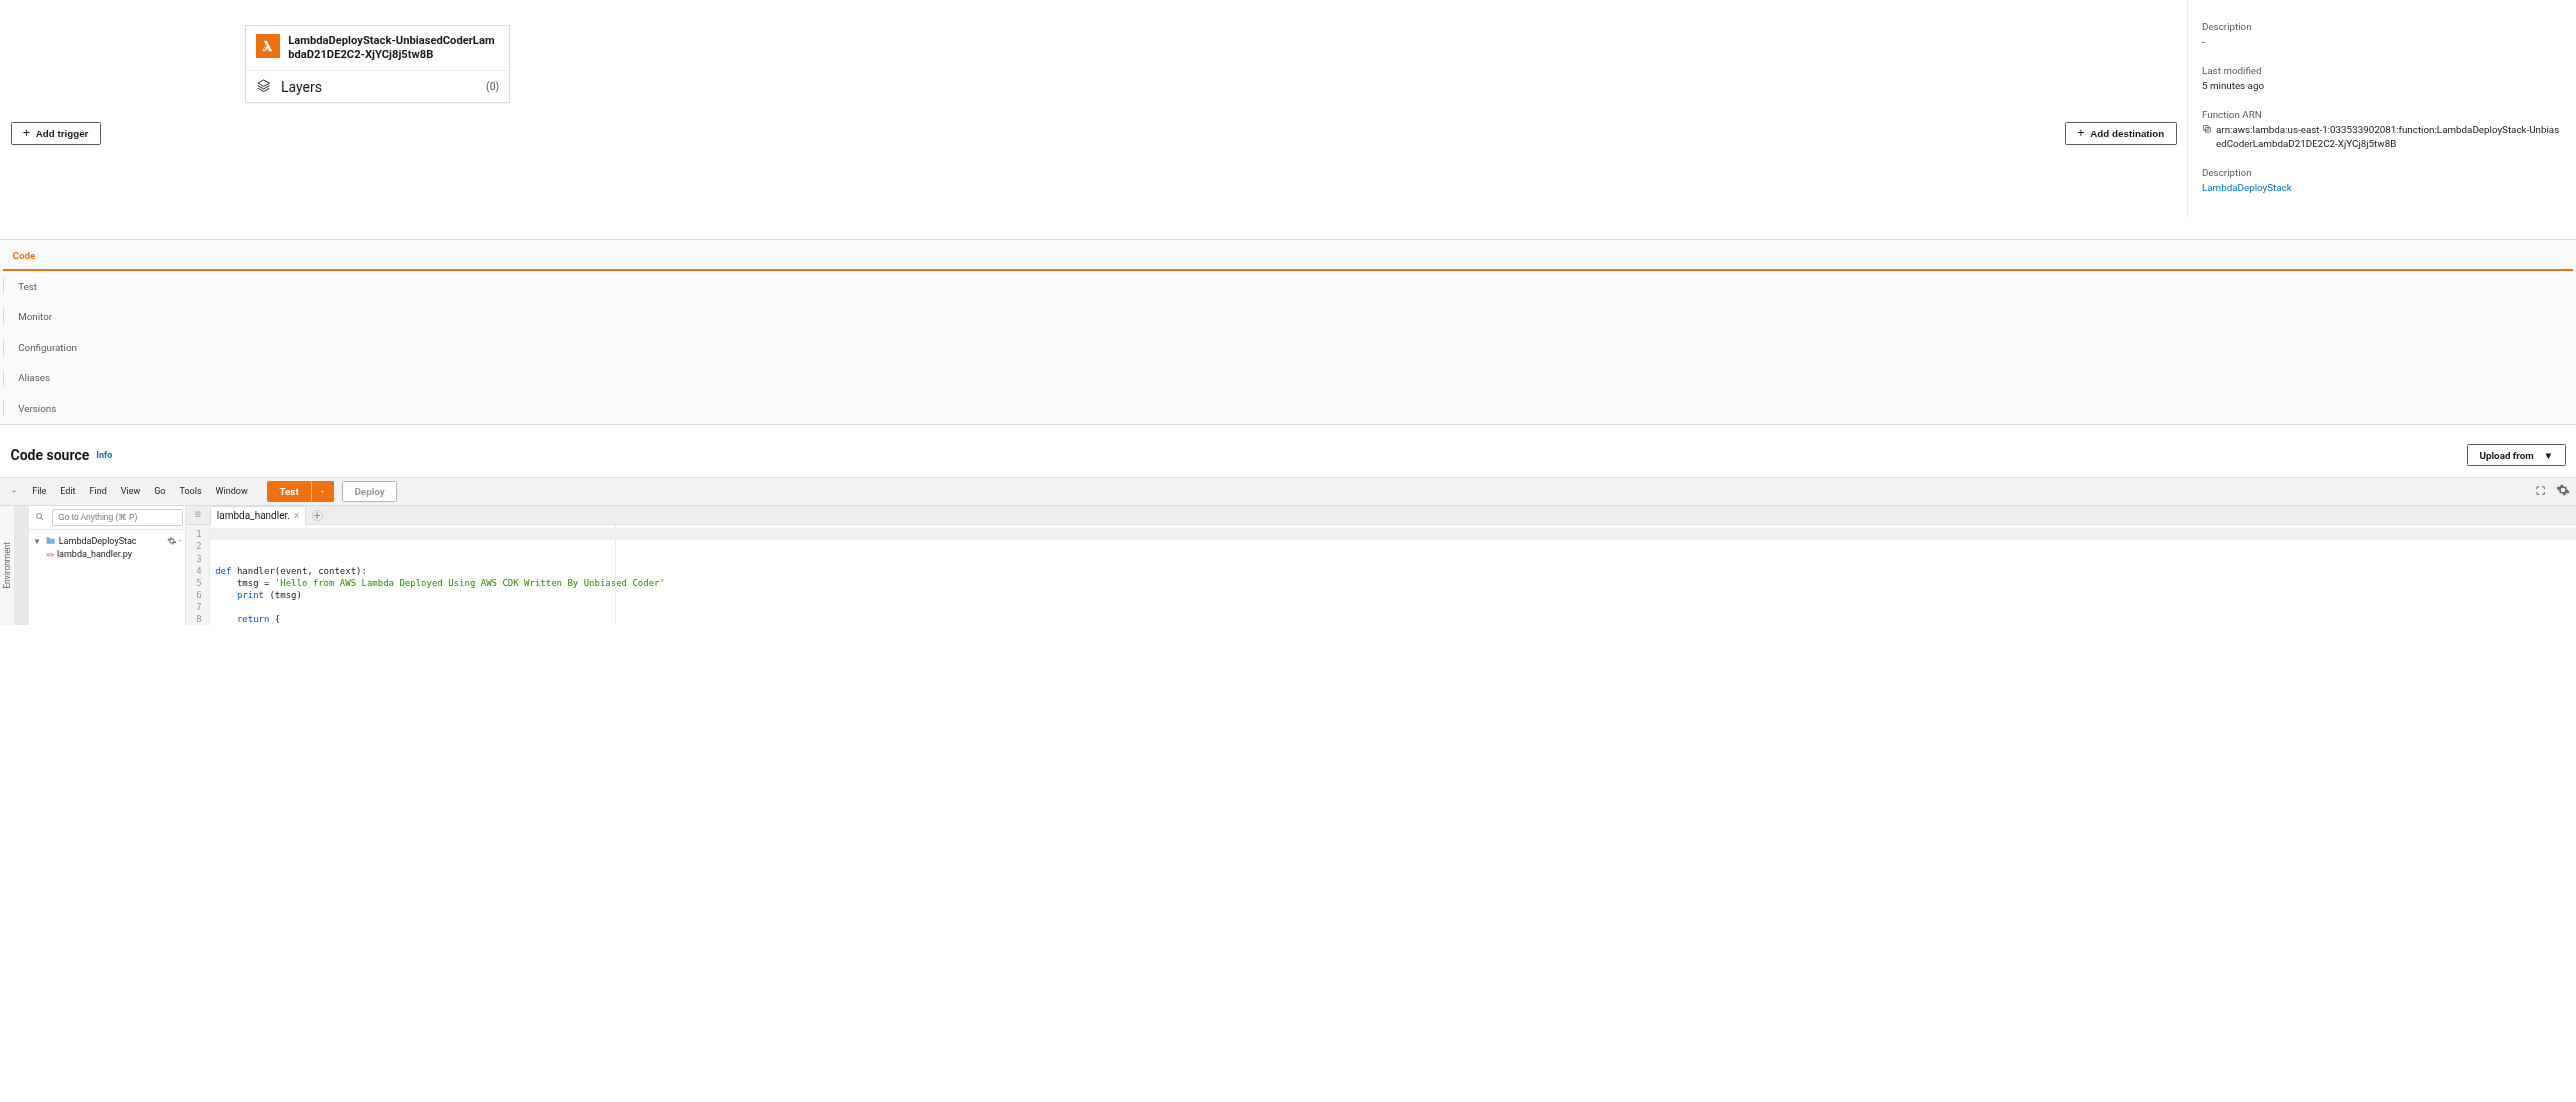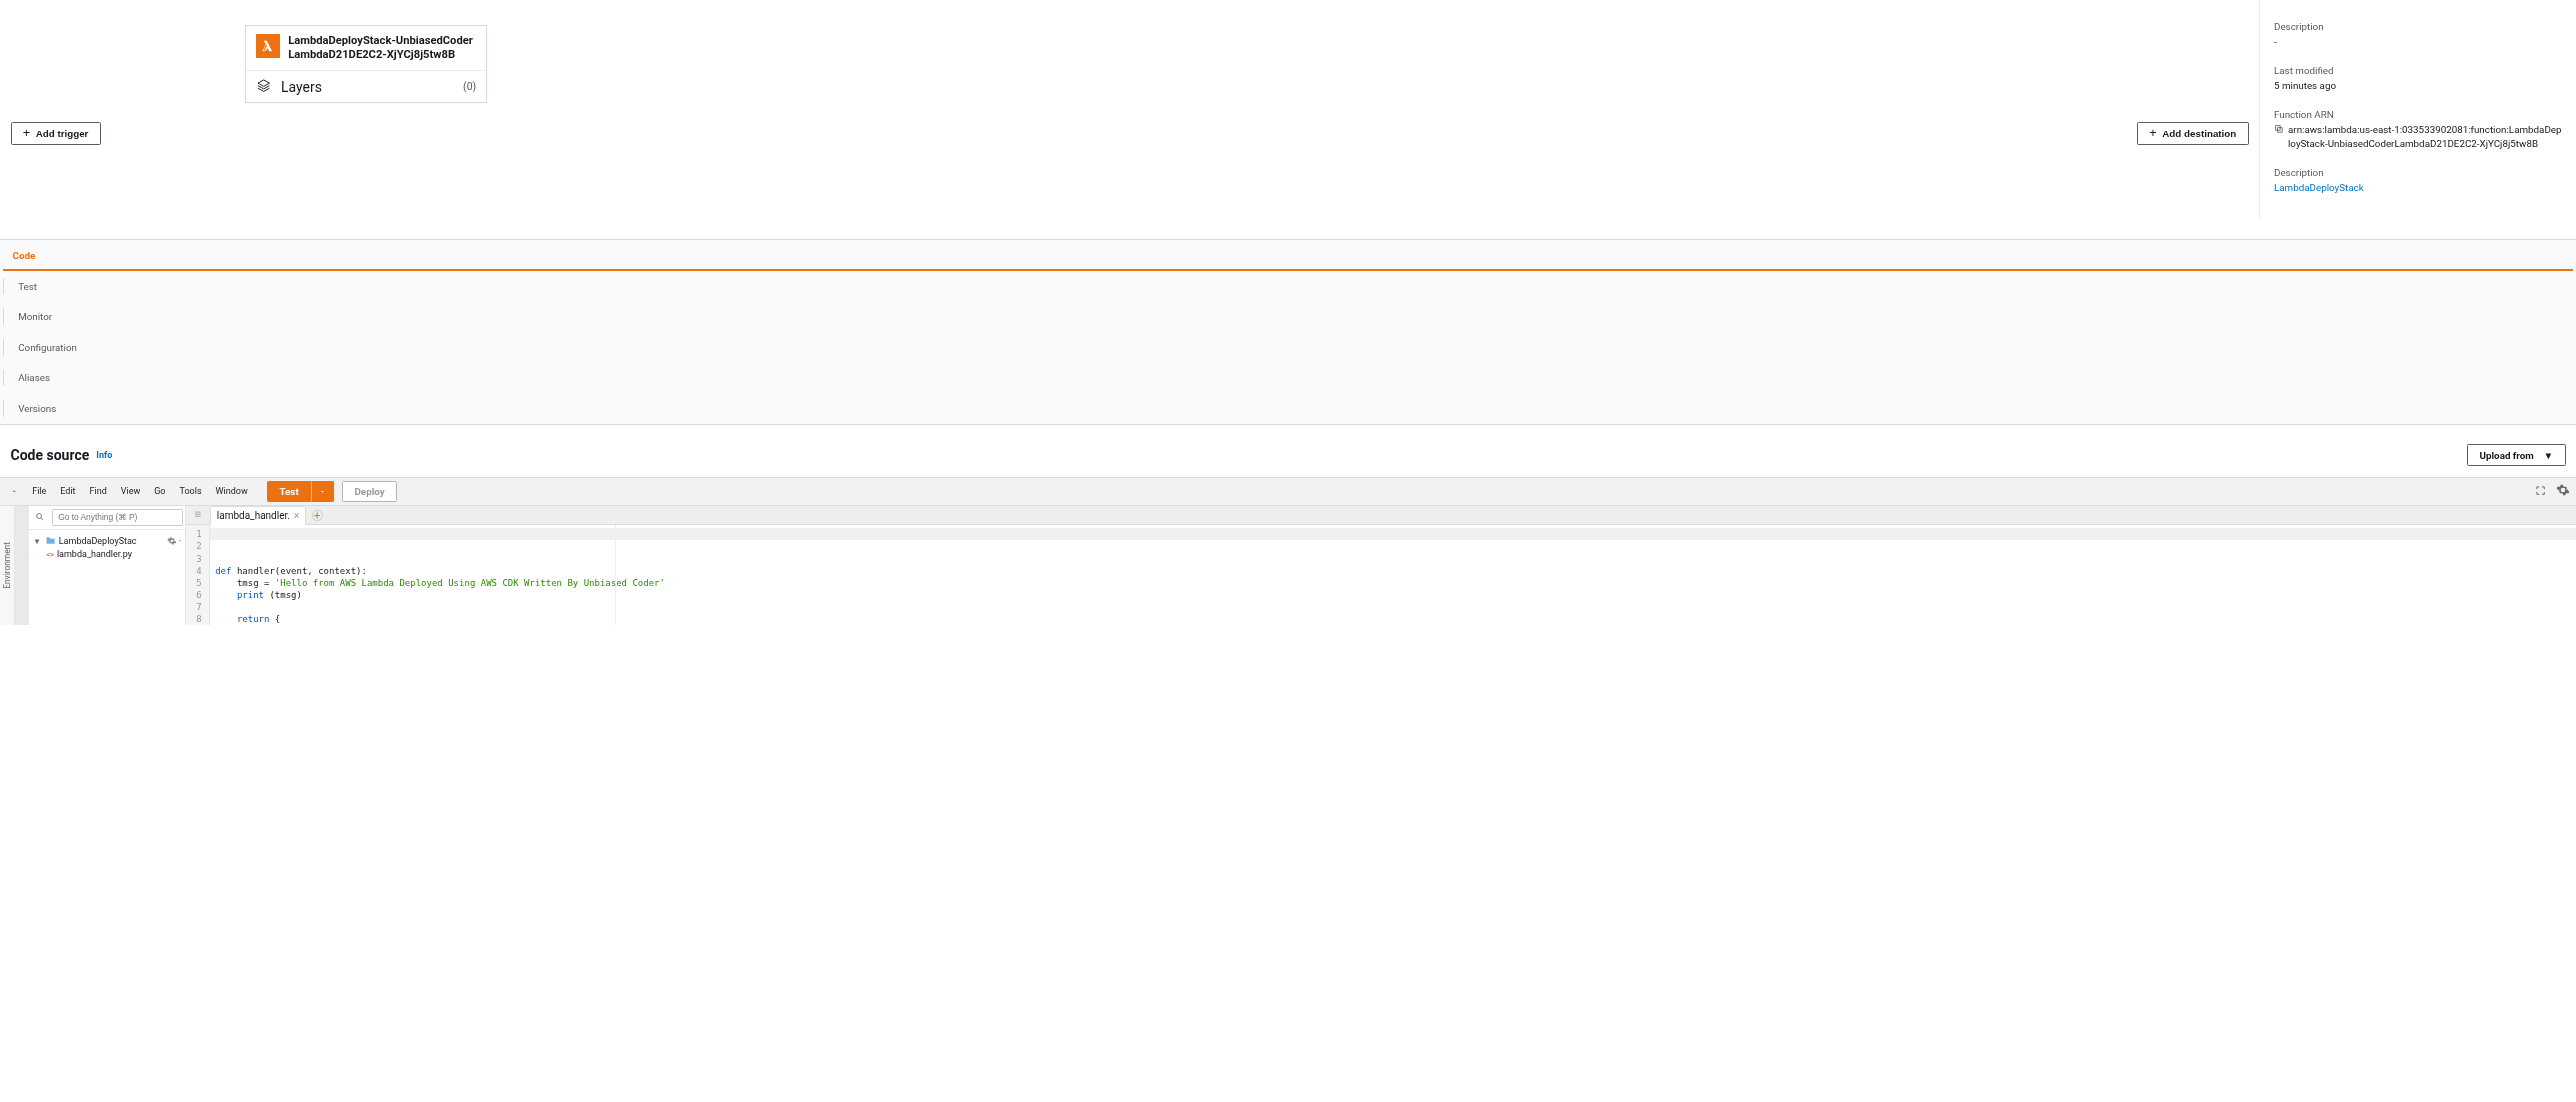--- a/index.html
+++ b/index.html
@@ -1,23 +1,23 @@
 <!DOCTYPE html>
 <html style="font-size:11.2px"><head>
 <meta charset="utf-8">
 <style>
   * { box-sizing: border-box; margin: 0; padding: 0; }
   body { font-family: "Amazon Ember", -apple-system, BlinkMacSystemFont, "Segoe UI", Roboto, "Helvetica Neue", Arial, sans-serif; font-size: 9.8px; color: #16191f; background: #fff; }
 
   
   .overview { display: flex; padding: 0 0 21px 0; }
   .overview-left { flex: 1; position: relative; padding: 14px 0 0 10.5px; min-height: 203px; }
-  .overview-right { width: 317px; border-left: 0.7px solid #eaeded; padding: 21px 14px 7px 14px; }
-
-  .func-card { position: absolute; left: 245px; top: 24.5px; width: 242px; background: #fff; border: 0.7px solid #d5dbdb; box-shadow: 0 0.7px 1.4px rgba(0,0,0,.08); }
+  .overview-right { width: 389px; border-left: 0.7px solid #eaeded; padding: 21px 14px 7px 14px; }
+
+  .func-card { position: absolute; left: 245px; top: 24.5px; width: 265px; background: #fff; border: 0.7px solid #d5dbdb; box-shadow: 0 0.7px 1.4px rgba(0,0,0,.08); }
   .func-card-top { display: flex; padding: 8.4px 9.8px 7px 9.8px; align-items: flex-start; }
   .lambda-logo { width: 24px; height: 24px; background: #ec7211; display:flex; align-items:center; justify-content:center; margin-right:8.4px; flex-shrink:0; }
   .lambda-logo svg { display:block; }
   .func-name { font-weight: 700; font-size: 11.2px; line-height: 1.3; word-break: break-all; }
   .func-layers { display:flex; align-items:center; padding: 7px 9.8px; border-top:0.7px solid #eaeded; }
   .layers-icon { margin-right: 9.8px; }
   .layers-label { flex:1; font-size:14px; }
   .layers-count { font-size:10.5px; color:#545b64; }
 
   .btn { display:inline-flex; align-items:center; background:#fff; border:0.7px solid #545b64; border-radius:1.4px; padding: 4.2px 11.2px; font-weight:700; font-size:9.8px; color:#16191f; cursor:pointer; }

